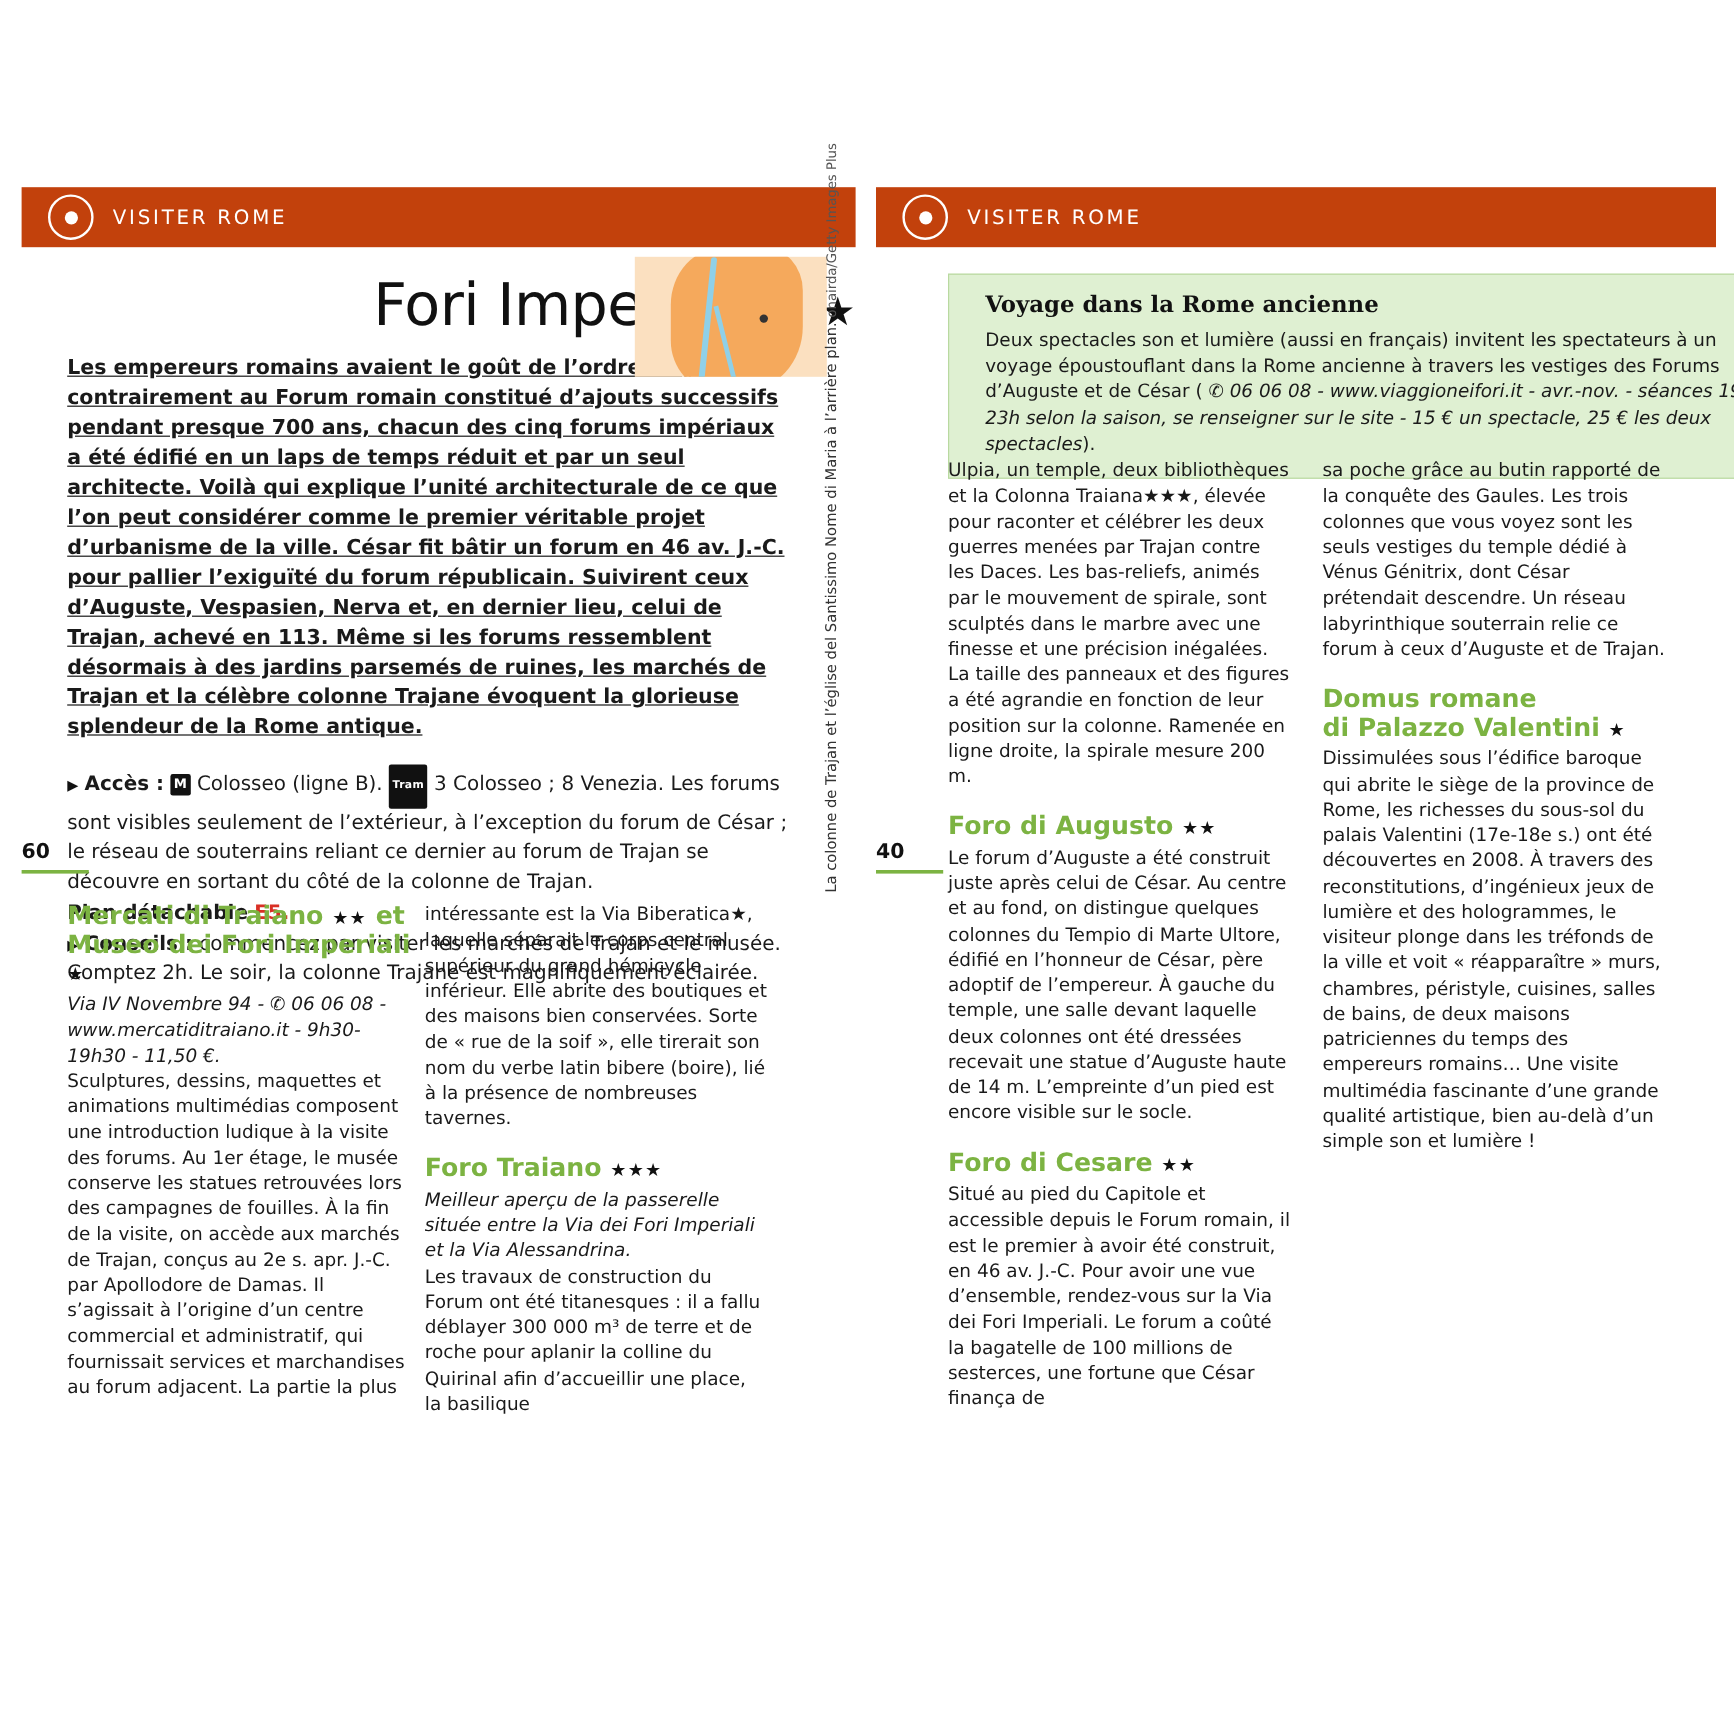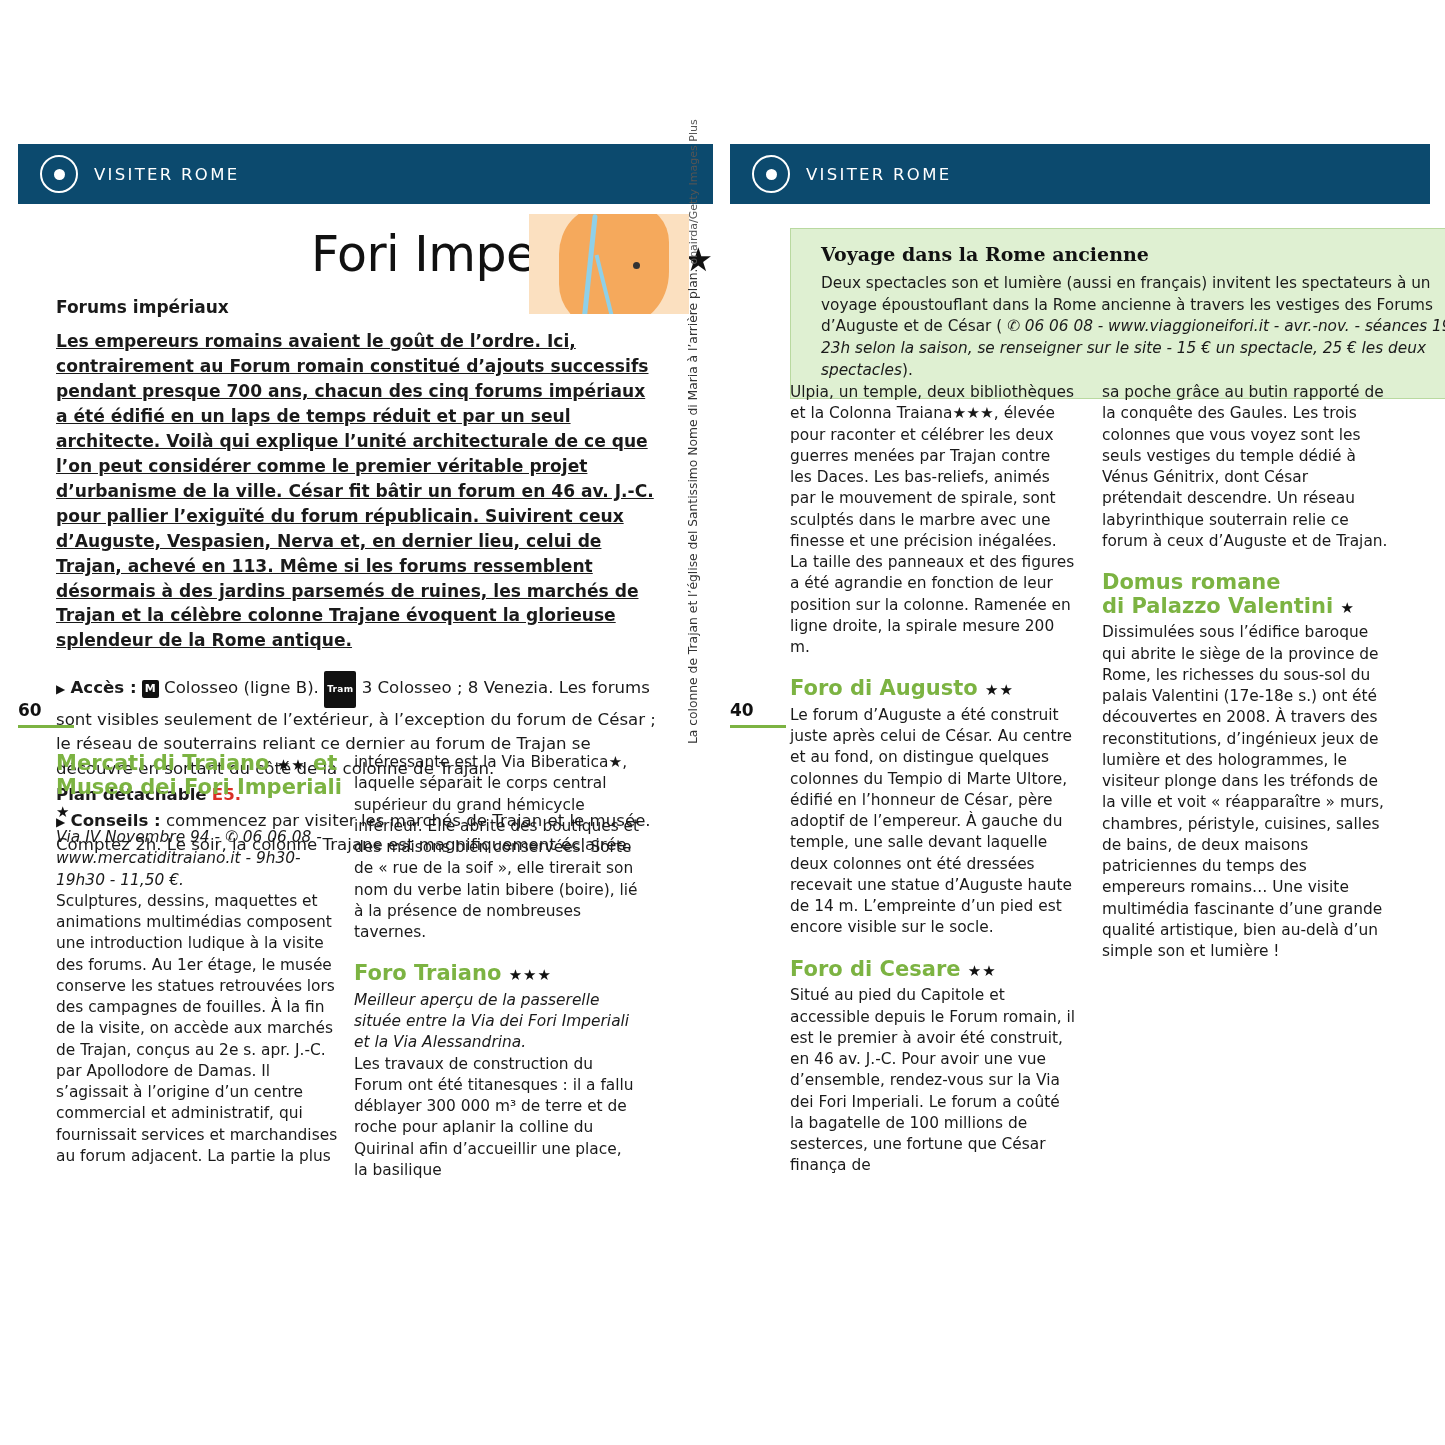--- a/index.html
+++ b/index.html
@@ -8,21 +8,21 @@
     background:#ffffff;
     font-family:"DejaVu Sans", sans-serif;
     color:#1a1a1a;
     overflow:hidden;
   }
   .spread{
     position:absolute;left:0;top:140px;width:1445px;height:1165px;background:#fff;
   }
   
   .head{
-    position:absolute;top:4px;height:60px;background:#0c4a6e;
+    position:absolute;top:16px;height:50px;background:#c2410c;
     display:flex;align-items:center;
   }
   .head.left{left:18px;width:695px;}
   .head.right{left:730px;width:700px;}
   .eye{
     width:34px;height:34px;border-radius:50%;
     border:2px solid #fff;margin-left:22px;
     display:flex;align-items:center;justify-content:center;
   }
   .eye i{display:block;width:11px;height:11px;border-radius:50%;background:#fff;}
@@ -130,21 +130,20 @@
         <i></i>
       </span>
     <span class="ht">VISITER ROME</span>
   </div>
 
   <div class="page left">
 
     <h1 class="title">
       <span>Fori Imperiali</span><span class="stars">★★★</span>
     </h1>
-    <div class="subtitle">Forums impériaux</div>
 
     <div class="mapbox">
       <div class="land"></div>
       <div class="river"></div>
       <div class="river2"></div>
       <div class="dot"></div>
     </div>
 
     <div class="intro">Les empereurs romains avaient le goût de l’ordre. Ici, contrairement au Forum romain constitué d’ajouts successifs pendant presque 700 ans, chacun des cinq forums impériaux a été édifié en un laps de temps réduit et par un seul architecte. Voilà qui explique l’unité architecturale de ce que l’on peut considérer comme le premier véritable projet d’urbanisme de la ville. César fit bâtir un forum en 46 av. J.-C. pour pallier l’exiguïté du forum républicain. Suivirent ceux d’Auguste, Vespasien, Nerva et, en dernier lieu, celui de Trajan, achevé en 113. Même si les forums ressemblent désormais à des jardins parsemés de ruines, les marchés de Trajan et la célèbre colonne Trajane évoquent la glorieuse splendeur de la Rome antique.</div>
 

